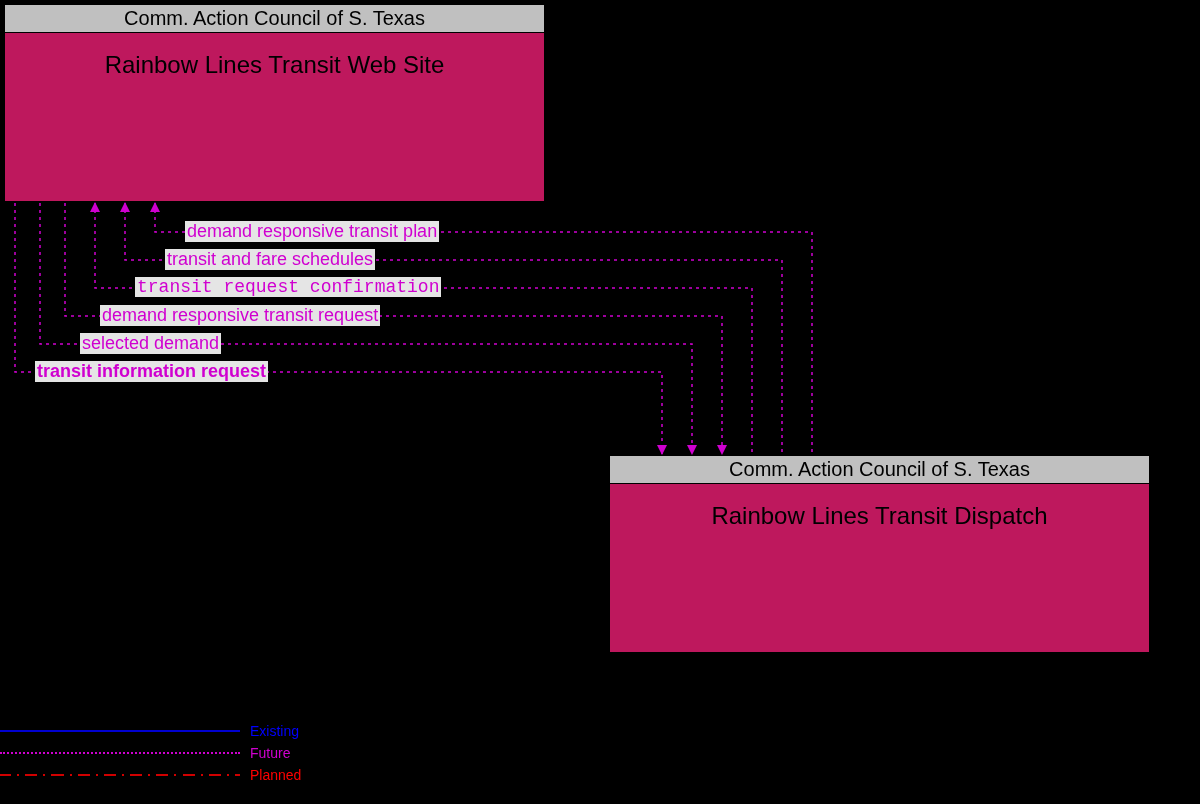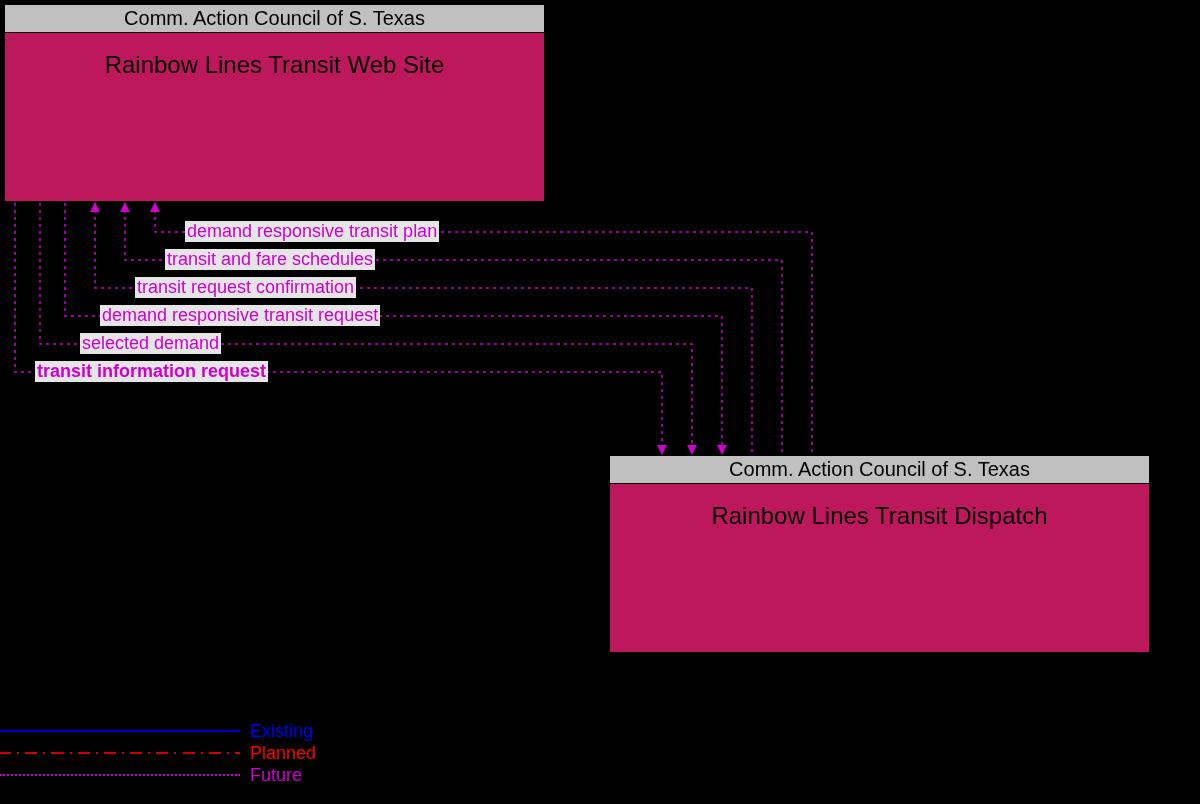--- a/index.html
+++ b/index.html
@@ -48,21 +48,21 @@
     align-items: center;
     height: 22px;
   }
   .legend-line {
     width: 240px;
     height: 0;
     margin-right: 10px;
   }
   .legend-existing { border-top: 2px solid #0000d0; }
   .legend-future  { border-top: 2px dotted #d000d0; }
-  .legend-label { font-size: 18px; }
+  .legend-label { font-size: 14px; }
   .c-existing { color:#0000ff; }
   .c-planned  { color:#ff0000; }
   .c-future   { color:#d000d0; }
   svg { position:absolute; top:0; left:0; pointer-events:none; }
 </style>
 </head>
 <body>
 
 <div class="node" style="left:3px; top:3px; width:543px; height:200px;">
   <div class="node-header">Comm. Action Council of S. Texas</div>
@@ -89,31 +89,31 @@
 
   <path d="M 65 203 L 65 316 L 722 316 L 722 454" stroke="#d000d0" stroke-width="1.5" stroke-dasharray="3 4" fill="none" marker-end="url(#arrow)"></path>
 
   <path d="M 40 203 L 40 344 L 692 344 L 692 454" stroke="#d000d0" stroke-width="1.5" stroke-dasharray="3 4" fill="none" marker-end="url(#arrow)"></path>
 
   <path d="M 15 203 L 15 372 L 662 372 L 662 454" stroke="#d000d0" stroke-width="1.5" stroke-dasharray="3 4" fill="none" marker-end="url(#arrow)"></path>
 </svg>
 
 <div class="flow-label" style="left:185px; top:221px;">demand responsive transit plan</div>
 <div class="flow-label" style="left:165px; top:249px;">transit and fare schedules</div>
-<div class="flow-label" style="left:135px; top:277px;">transit request confirmation</div>
+<div class="flow-label" style="left:135px; top:277px;font-family:Liberation Mono, monospace;">transit request confirmation</div>
 <div class="flow-label" style="left:100px; top:305px;text-align:right;">demand responsive transit request</div>
 <div class="flow-label" style="left:80px; top:333px;">selected demand</div>
 <div class="flow-label" style="left:35px; top:361px;font-weight:bold;">transit information request</div>
 
 <div class="legend">
   <div class="legend-row">
     <div class="legend-line legend-existing"></div>
     <div class="legend-label c-existing">Existing</div>
   </div>
   <div class="legend-row">
+    <div class="legend-line legend-future"></div>
+    <div class="legend-label c-future">Future</div>
+  </div>
+  <div class="legend-row">
     <div class="legend-line" style="border-top:2px dashed #d00000; border-image:repeating-linear-gradient(90deg,#d00000 0 12px,transparent 12px 18px,#d00000 18px 20px,transparent 20px 26px) 1;"></div>
     <div class="legend-label c-planned">Planned</div>
-  </div>
-  <div class="legend-row">
-    <div class="legend-line legend-future"></div>
-    <div class="legend-label c-future">Future</div>
   </div>
 </div>
 
 </body></html>

